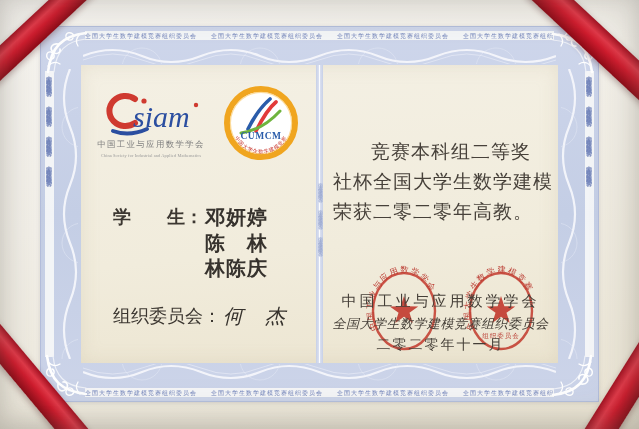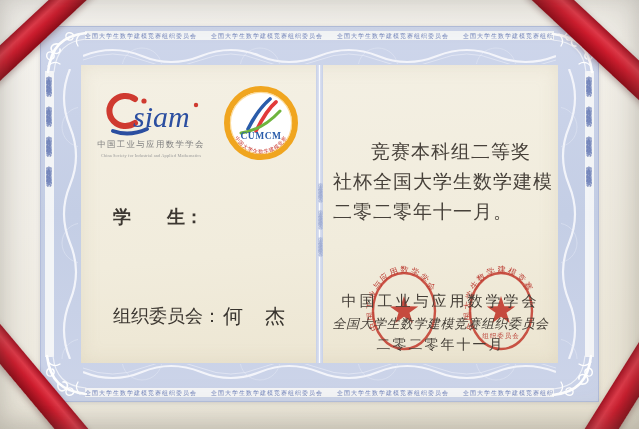--- a/index.html
+++ b/index.html
@@ -54,21 +54,21 @@
   .logos{position:absolute;top:20px;left:14px;width:212px;height:76px;}
   .csiam{position:absolute;left:0;top:0;}
   .cumcm{position:absolute;left:128px;top:0;}
   .university{position:absolute;top:100px;left:0;width:100%;text-align:center;
          font-size:25px;font-weight:bold;letter-spacing:7px;text-indent:7px;color:#36322d;}
   .row{position:absolute;left:32px;display:flex;align-items:flex-start;}
   .row.students{top:140px;font-weight:bold;}
   .row.advisor{top:239px;}
   .f-label{font-size:18px;line-height:25.5px;white-space:pre;color:#3c3731;}
   .names{margin-left:2px;font-size:20px;line-height:25.5px;letter-spacing:1px;color:#36322d;}
-  .adv-name{margin-left:2px;font-size:20px;line-height:25.5px;letter-spacing:1px;color:#36322d;}
+  .adv-name{margin-left:2px;font-size:20px;line-height:25.5px;letter-spacing:1px;color:#36322d;font-style:italic;}
   
   .award{position:absolute;top:72px;left:10px;right:2px;font-size:19px;line-height:30px;
          letter-spacing:1px;color:#47413a;}
   .award .l1{text-indent:38px;}
   .seal{position:absolute;width:84px;height:94px;mix-blend-mode:multiply;opacity:.93;}
   .seal.s1{left:39px;top:199px;}
   .seal.s2{left:136px;top:199px;}
   .issuer{position:absolute;top:226px;left:0;width:100%;text-align:center;z-index:2;color:#443e37;}
   .issuer .i1{font-size:15px;letter-spacing:3px;line-height:21.5px;}
   .issuer .i2{font-size:13px;letter-spacing:.5px;line-height:21.5px;font-style:italic;}
@@ -203,34 +203,39 @@
             <path id="cumArc" d="M -28,10 A 29.5 29.5 0 0 0 28,10" fill="none"></path>
             <text font-size="5.2" fill="#c9382e" letter-spacing="0.6">
               <textPath href="#cumArc" startOffset="5">中国大学生数学建模竞赛</textPath>
             </text>
           </svg>
         </div>
 
 
         <div class="row students">
           <span class="f-label">学　　生：</span>
+          <div class="names">
+            <div>邓妍婷</div>
+            <div>陈　林</div>
+            <div>林陈庆</div>
+          </div>
         </div>
 
         <div class="row advisor">
           <span class="f-label">组织委员会：</span>
           <span class="adv-name">何　杰</span>
         </div>
       </div>
 
       <div class="page right">
 
         <div class="award">
           <div class="l1">竞赛本科组二等奖</div>
           <div>社杯全国大学生数学建模</div>
-          <div>二零二零年十一月。</div>
+          <div>荣获二零二零年高教。</div>
         </div>
 
         <svg class="seal s1" viewBox="-42 -47 84 94">
           <ellipse rx="31" ry="38" fill="none" stroke="#cf3a30" stroke-width="2.4" opacity=".9"></ellipse>
           <path transform="scale(1.15)" fill="#cf3a30" opacity=".95" d="M0,-13 L2.94,-4.05 L12.36,-4.02 L4.76,1.55 L7.64,10.52 L0,5 L-7.64,10.52 L-4.76,1.55 L-12.36,-4.02 L-2.94,-4.05 Z"></path>
           <path id="sealArcL" d="M -25,22 A 31 38 0 1 1 25,22" fill="none"></path>
           <text font-size="8.4" fill="#c3332c" letter-spacing="1.6">
             <textPath href="#sealArcL" startOffset="4">中国工业与应用数学学会</textPath>
           </text>
         </svg>

